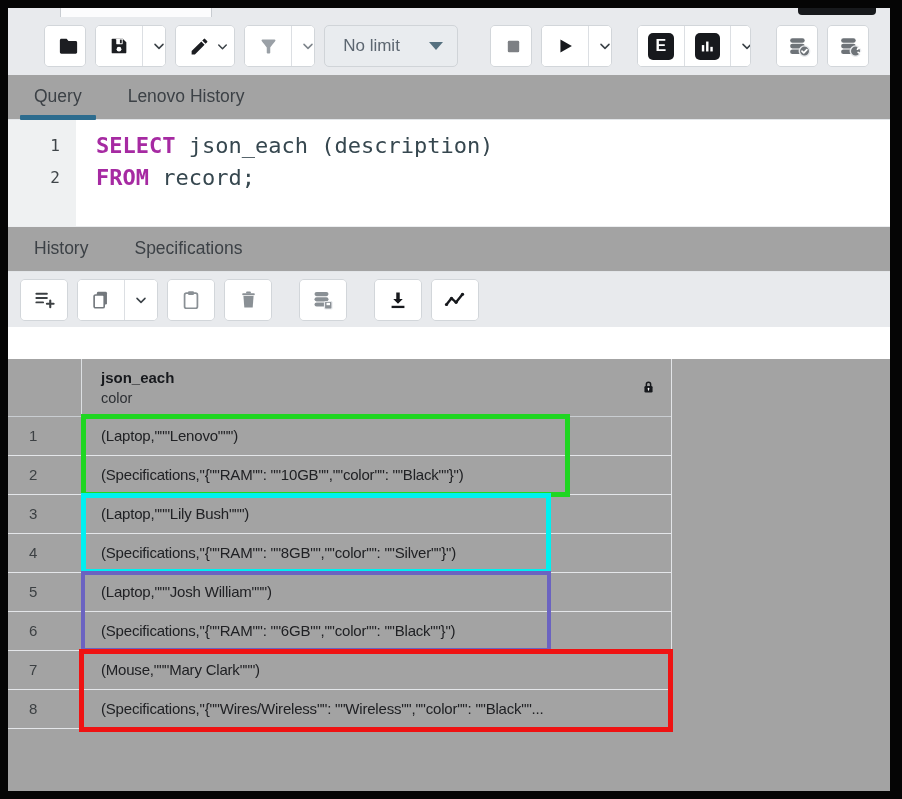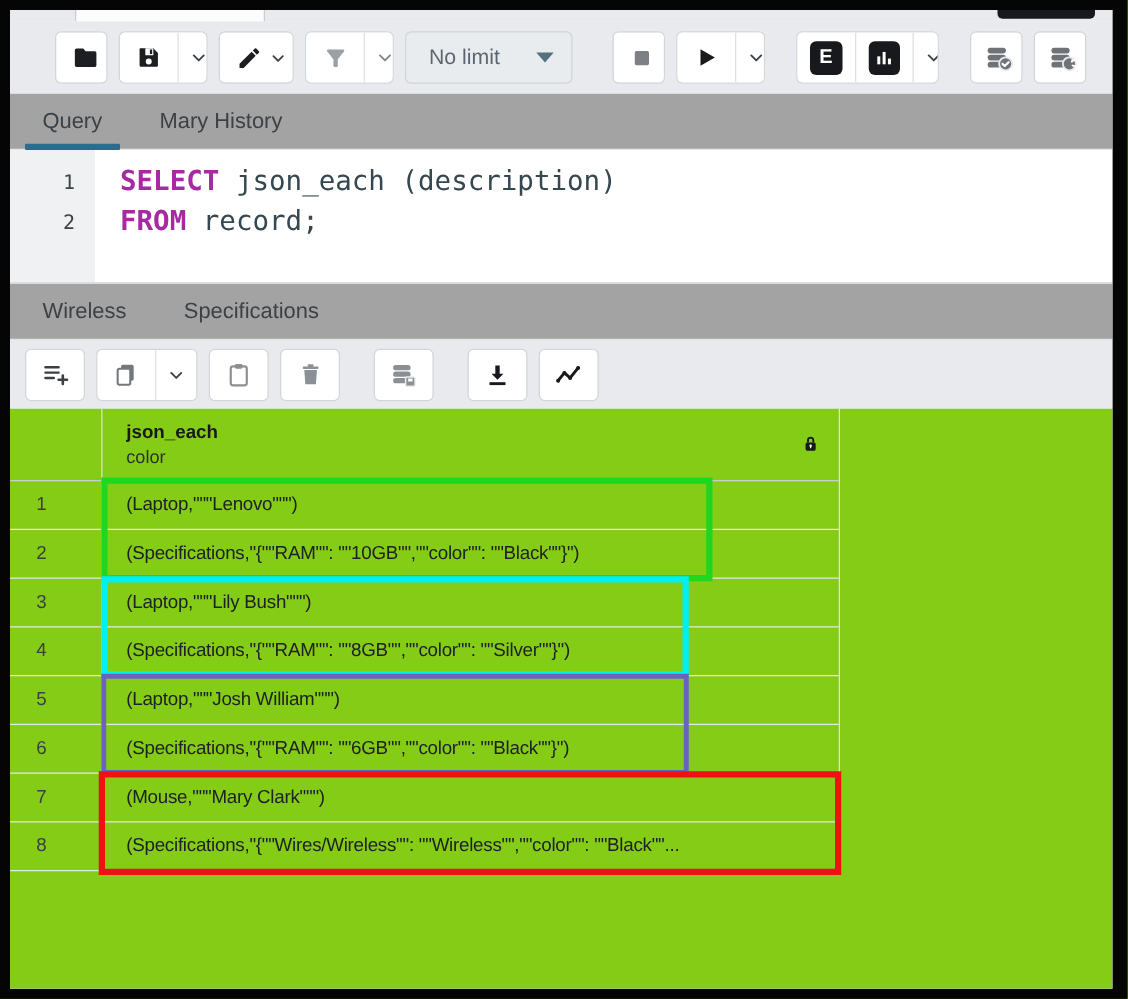--- a/index.html
+++ b/index.html
@@ -53,21 +53,21 @@
   
   .editor { display:flex; height:106px; background:#fff; flex:0 0 auto; }
   .editor-gutter { width:68px; background:#eff1f2; padding-top:10px; flex:0 0 auto; }
   .gutter-num { display:block; text-align:right; padding-right:16px; font-family:"DejaVu Sans Mono", monospace;
                 font-size:16px; line-height:32px; color:#3f4549; }
   .editor-code { flex:1; padding:10px 0 0 20px; font-family:"DejaVu Sans Mono", monospace; font-size:22px; }
   .code-line { line-height:32px; white-space:pre; color:#36474f; }
   .tok-kw { color:#a62aa2; font-weight:bold; }
 
   
-  .grid-area { position:relative; flex:1; background:#84cc16; overflow:hidden; }
+  .grid-area { position:relative; flex:1; background:#a3a3a3; overflow:hidden;margin-top:32px; }
   .grid-table { width:664px; border-right:1px solid #e2e4e7; }
   .grid-header { display:flex; height:58px; border-bottom:1px solid #c9cdd1; }
   .gutter-col { width:74px; flex:0 0 auto; border-right:1px solid #dcdfe2; }
   .data-col { width:590px; flex:0 0 auto; position:relative; padding-left:19px; }
   .grid-header .data-col { padding-top:9px; }
   .col-name { font-size:15px; font-weight:bold; color:#17191d; line-height:20px; }
   .col-type { font-size:14.5px; color:#2c2f33; line-height:20px; }
   .lock-wrap { position:absolute; right:16px; top:20px; }
   .grid-row { display:flex; height:39px; border-bottom:1px solid #e4e6e9; }
   .row-num { width:74px; flex:0 0 auto; border-right:1px solid #e4e6e9; font-size:15px; color:#3c4043;
@@ -233,36 +233,36 @@
                 <path d="M19.3 17.6a2.7 2.7 0 1 0-.6-2.9" stroke="#fff" stroke-width="1.5" fill="none" stroke-linecap="round"></path>
                 <path d="M18.2 12.6l.7 2.2 2.2-.6z" fill="#fff"></path>
               </svg>
           </span>
         </button>
       </div>
     </div>
 
     <div class="tabrow tabrow-1">
       <div class="tab active">Query</div>
-      <div class="tab">Mary History</div>
+      <div class="tab">Lenovo History</div>
     </div>
 
     <div class="editor">
       <div class="editor-gutter">
         <span class="gutter-num">1</span>
         <span class="gutter-num">2</span>
       </div>
       <div class="editor-code">
         <div class="code-line"><span class="tok-kw">SELECT</span><span> json_each (description)</span></div>
         <div class="code-line"><span class="tok-kw">FROM</span><span> record;</span></div>
       </div>
     </div>
 
     <div class="tabrow tabrow-2">
-      <div class="tab">Wireless</div>
+      <div class="tab">History</div>
       <div class="tab">Specifications</div>
     </div>
 
     <div class="toolbar toolbar-2">
       <div class="btn-group">
         <button class="btn">
           <span>
             <svg width="23" height="23" viewBox="0 0 24 24">
                 <g stroke="#3c4043" stroke-width="2" stroke-linecap="round">
                   <path d="M3.5 6h11M3.5 10.5h11M3.5 15h7"></path>

